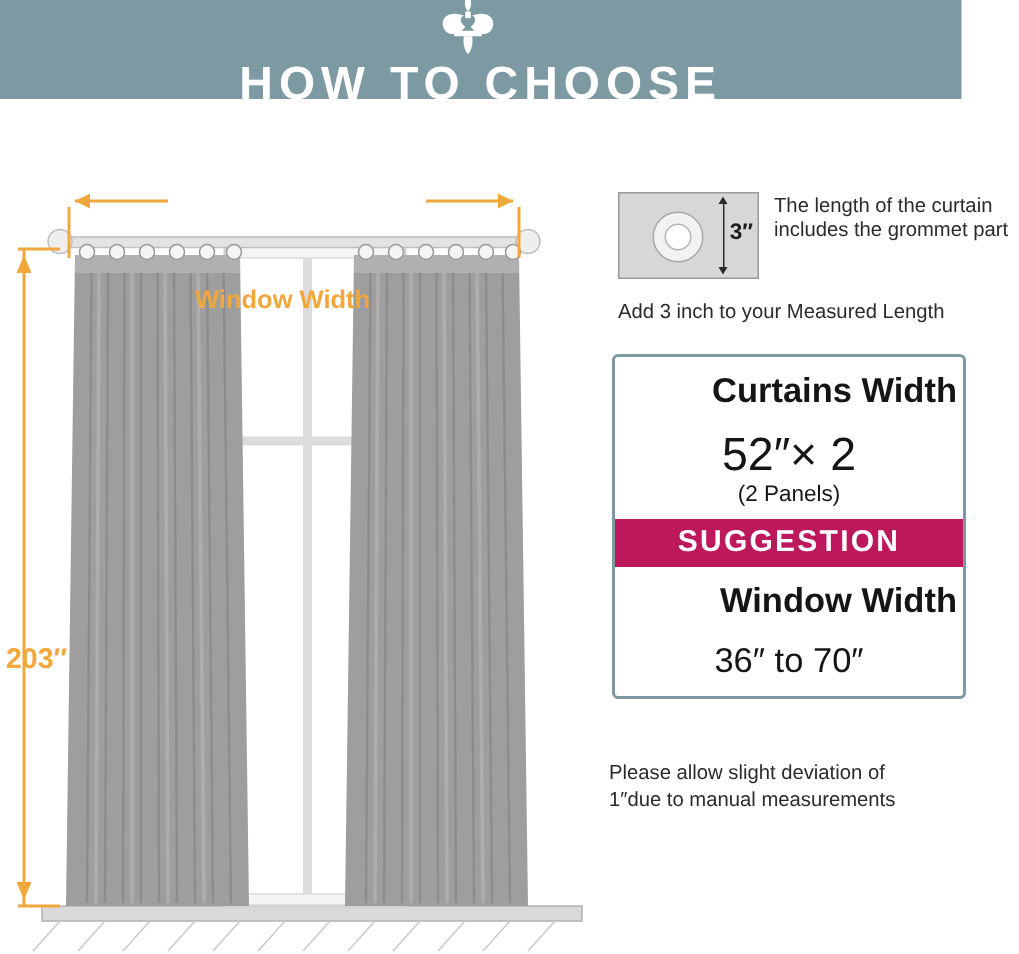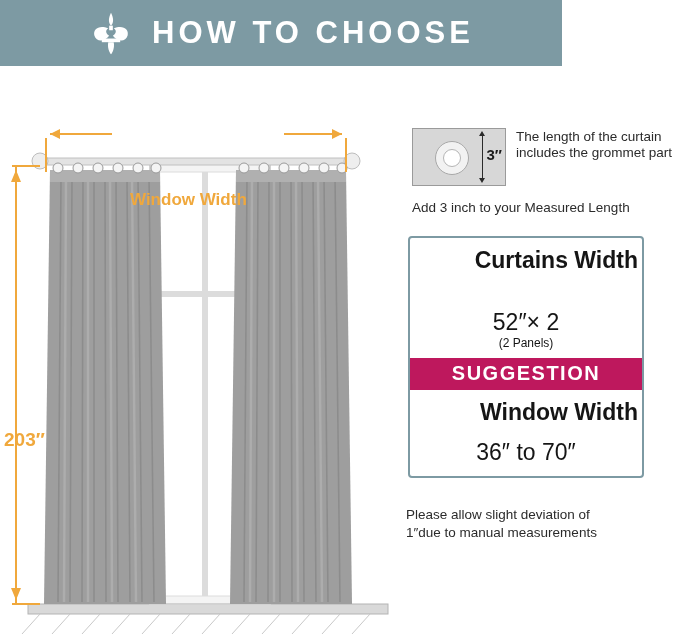--- a/index.html
+++ b/index.html
@@ -15,25 +15,26 @@
     width: 679px;
     height: 636px;
     background: #ffffff;
     overflow: hidden;
   }
 
   
   .banner {
     position: absolute;
     left: 0; top: 0;
-    width: 562px; height: 66px;
+    width: 641px; height: 66px;
     background: #7d9aa3;
     display: flex;
     align-items: center;
     justify-content: center;
+    flex-direction: column;
   }
   .banner-title {
     color: #ffffff;
     font-size: 31px;
     font-weight: bold;
     letter-spacing: 4px;
     white-space: nowrap;
   }
   .fleur {
     width: 46px;
@@ -155,26 +156,25 @@
     text-align: center;
     color: #151515;
   }
   .card-row.big {
     font-size: 23px;
     font-weight: bold;
     padding: 9px 4px 7px;
     text-align: right;
   }
   .card-row.sub {
-    font-size: 23px;
+    font-size: 31px;
     padding: 4px 4px 0;
-    margin-top: 24px;
   }
   .card-row.tiny {
-    font-size: 12px;
+    font-size: 15px;
     padding: 0 18px 8px;
   }
   .card-row.suggestion {
     background: #be185d;
     color: #ffffff;
     font-size: 20px;
     font-weight: bold;
     letter-spacing: 1.5px;
     padding: 4px 4px 5px;
   }

